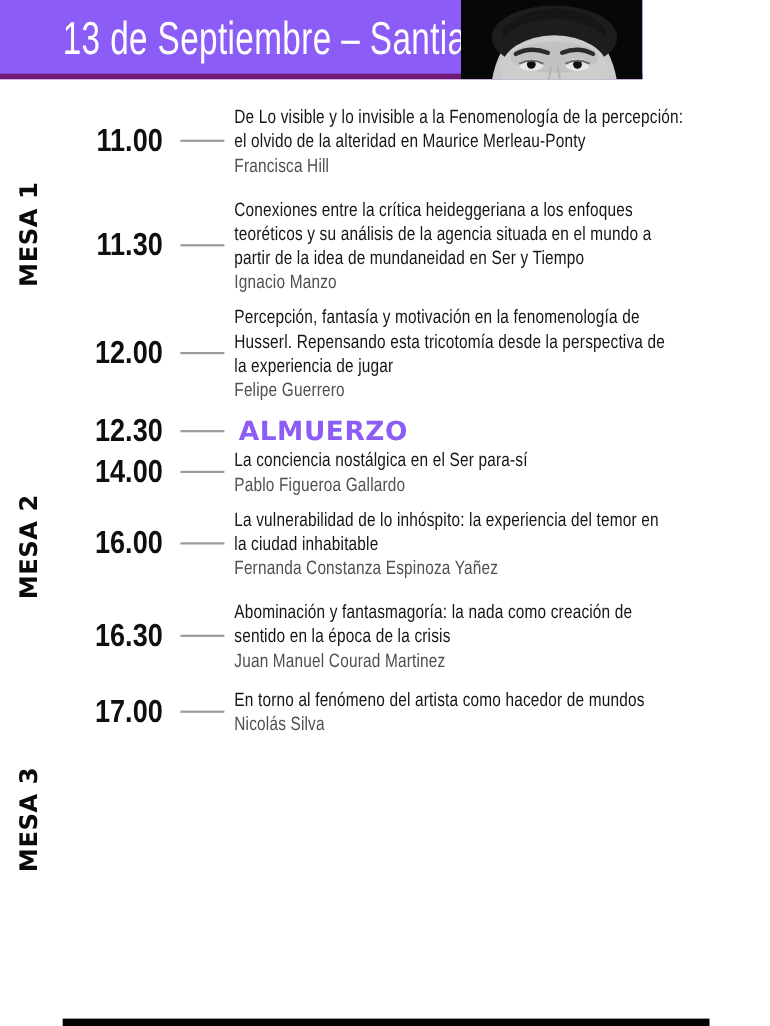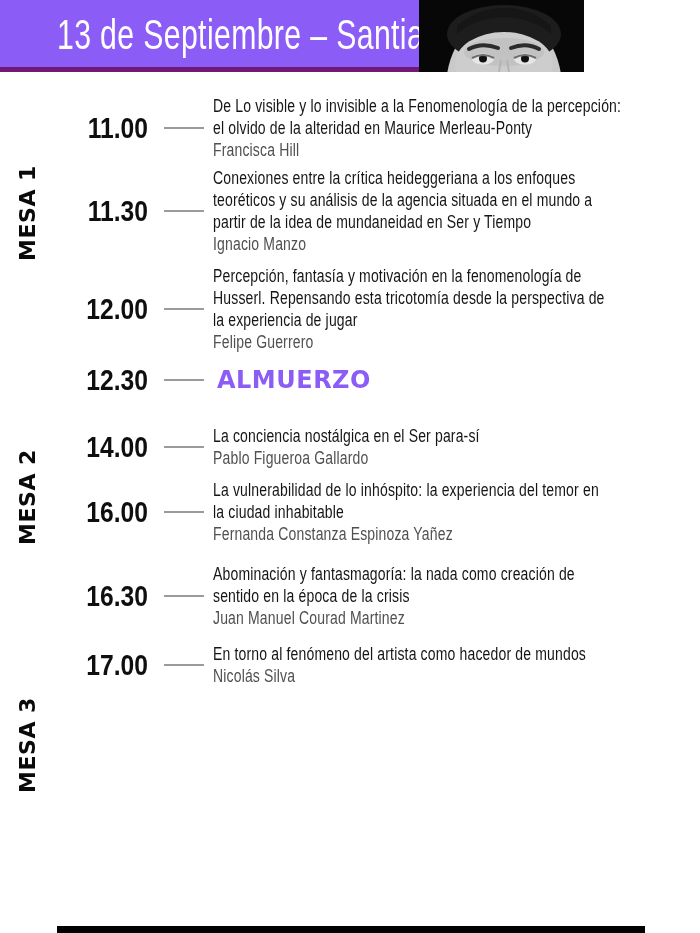--- a/index.html
+++ b/index.html
@@ -23,22 +23,22 @@
   .mesa {
     position:absolute; left:27px; white-space:nowrap;
     font-family:"DejaVu Sans", sans-serif; font-weight:700; font-size:22px;
     letter-spacing:0.5px; color:#0a0a0a;
     transform:translate(-50%,-50%) rotate(-90deg);
   }
   .mesa-1 { top:213px; } .mesa-2 { top:497px; } .mesa-3 { top:745px; }
   
   .rows { position:absolute; top:74px; left:0; width:700px; padding-top:21px; }
   .row { display:grid; grid-template-columns:148px 65px 1fr; align-items:center; }
-  .row:nth-child(1){margin-bottom:6px} .row:nth-child(2){margin-bottom:10px}
-  .row:nth-child(3){margin-bottom:12px} .row:nth-child(4){margin-bottom:30px}
+  .row:nth-child(1){margin-bottom:18px} .row:nth-child(2){margin-bottom:10px}
+  .row:nth-child(3){margin-bottom:12px} .row:nth-child(4){}
   .row:nth-child(5){margin-bottom:10px} .row:nth-child(6){margin-bottom:18px}
   .row:nth-child(7){margin-bottom:14px} .row:nth-child(8){margin-bottom:12px}
   .row:nth-child(9){margin-bottom:24px} .row:nth-child(10){margin-bottom:24px}
   .time {
     text-align:right; font-size:29px; font-weight:700; color:#0f0f0f;
     transform:scaleX(0.85); transform-origin:right center; white-space:nowrap; line-height:1;
   }
   .dashcell { display:flex; align-items:center; }
   .dash { width:40px; height:2px; margin-left:16px; background:#9b9b9b; }
   .content { width:600px; transform:scaleX(0.8); transform-origin:left center; }

